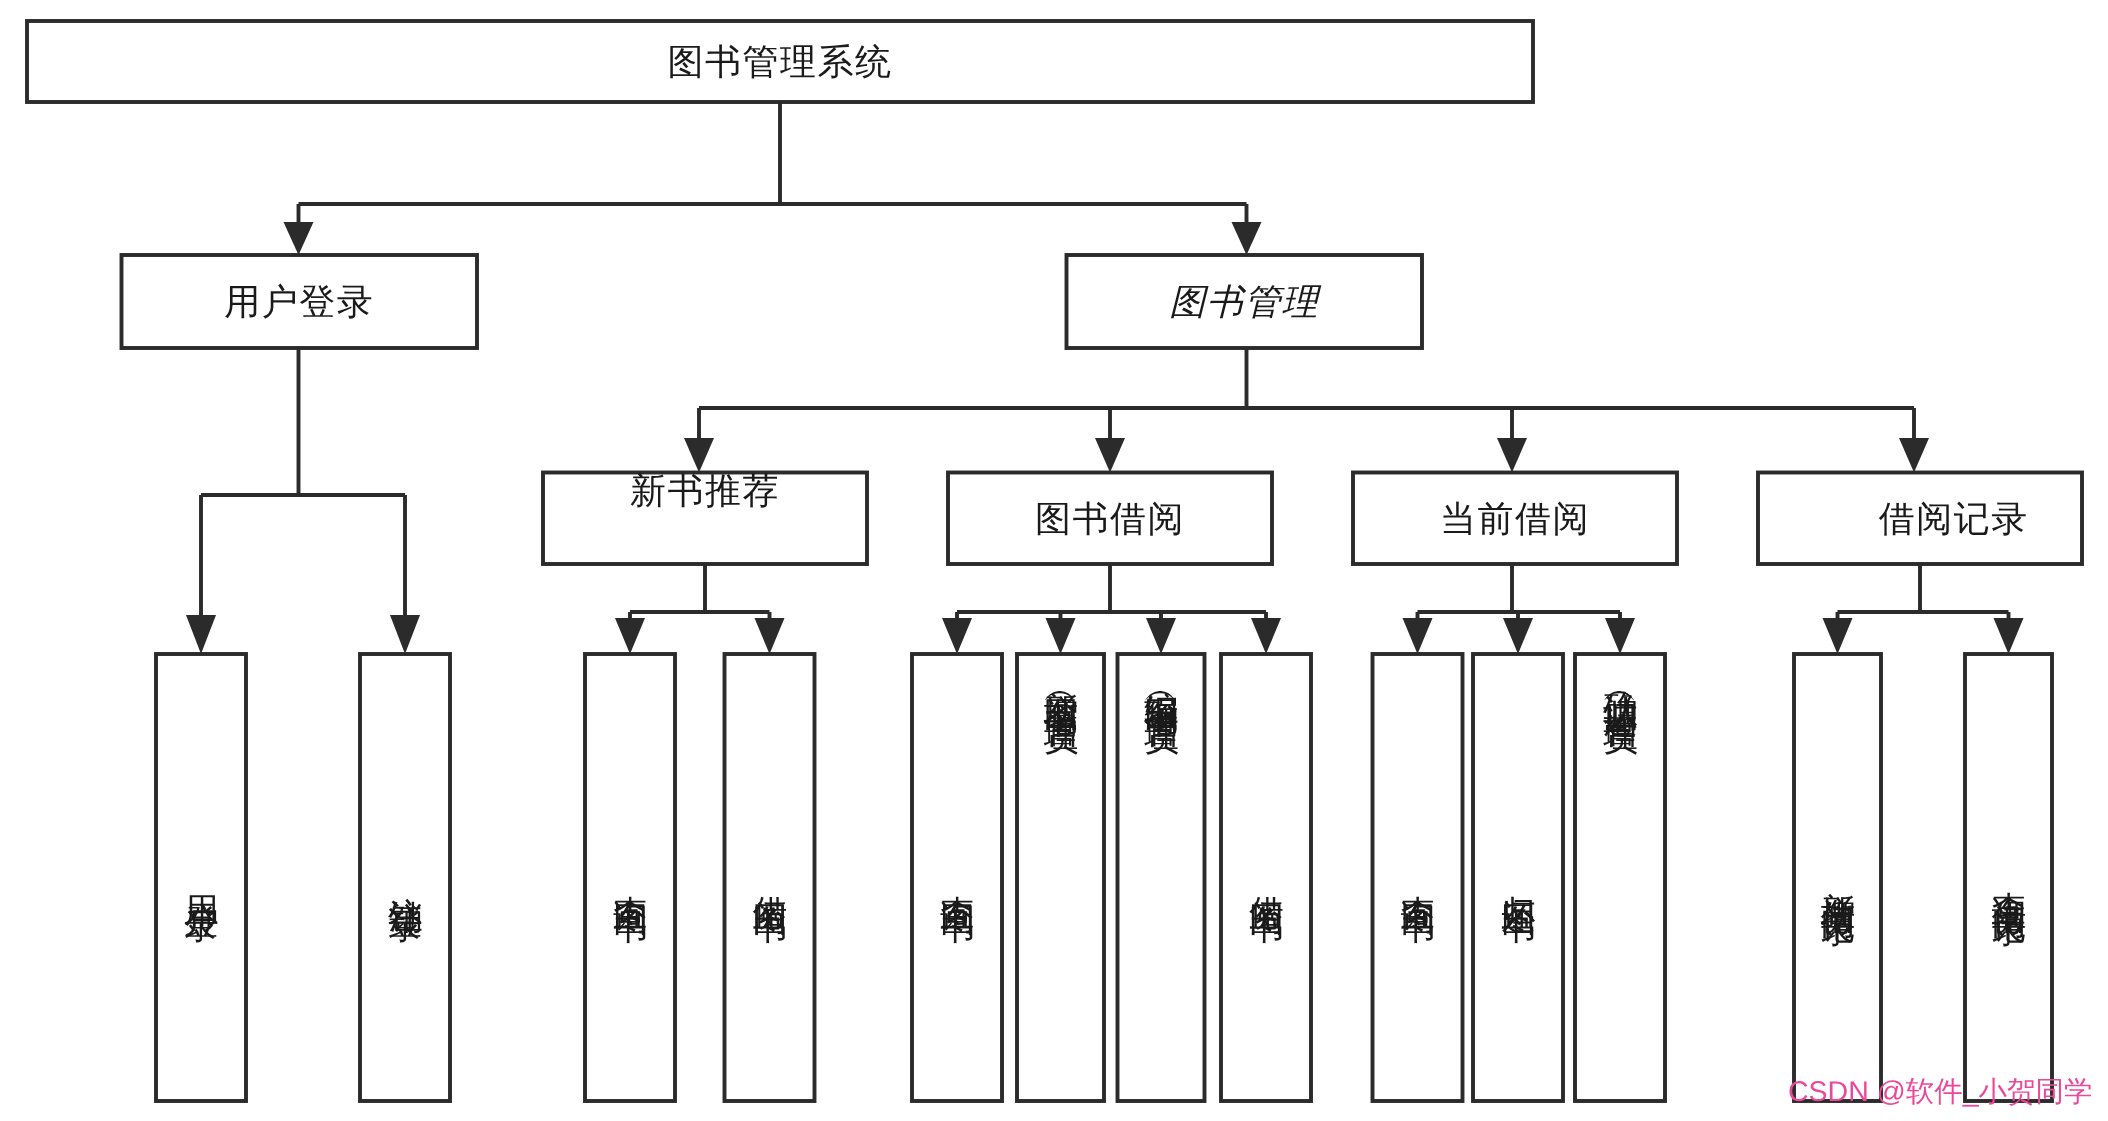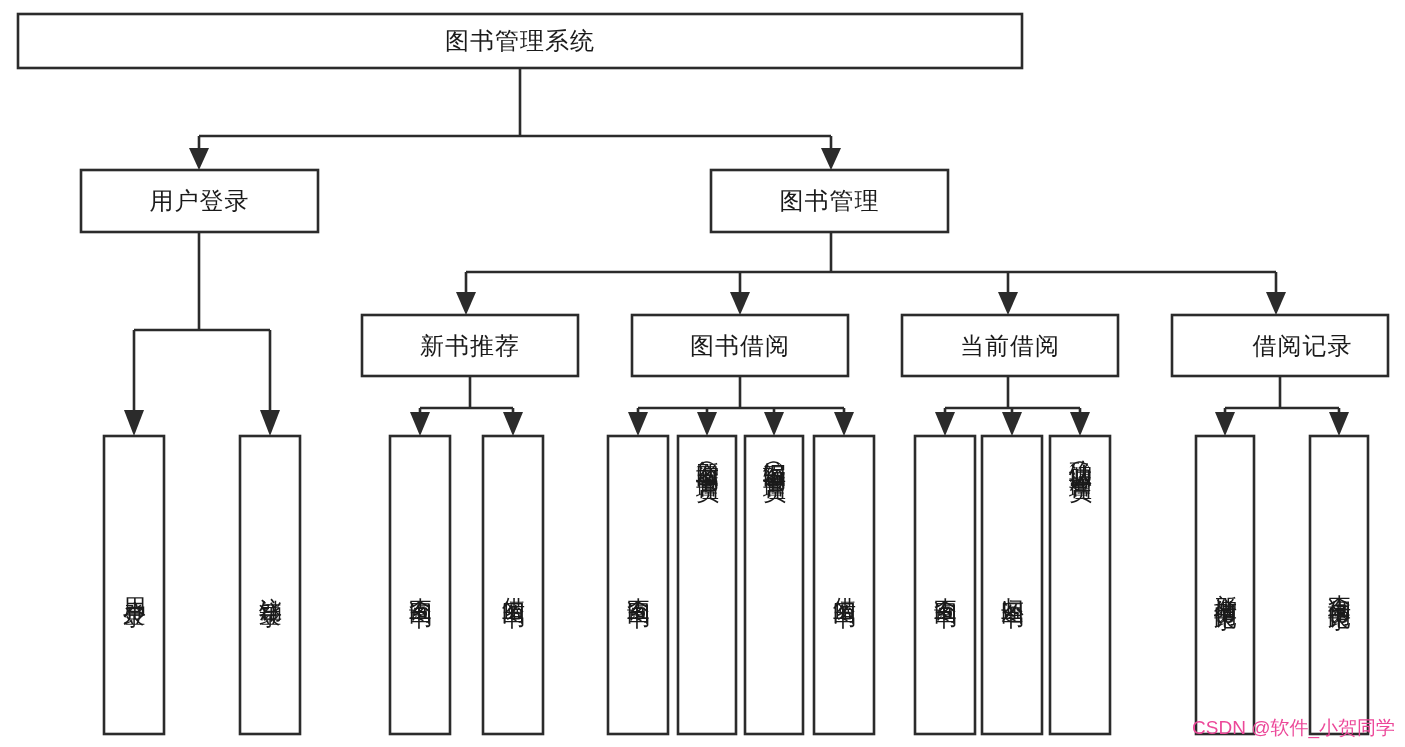--- a/index.html
+++ b/index.html
@@ -196,25 +196,25 @@
   </svg>
 
   <div class="hlabel-wrap" style="left:18px; top:14px; width:1004px; height:54px;">
     <span class="hlabel-text">图书管理系统</span>
   </div>
 
   <div class="hlabel-wrap" style="left:81px; top:170px; width:237px; height:62px;">
     <span class="hlabel-text">用户登录</span>
   </div>
 
-  <div class="hlabel-wrap" style="left:711px; top:170px; width:237px; height:62px;">
+  <div class="hlabel-wrap" style="left:711px; top:170px; width:237px; height:62px;font-style:italic;">
     <span class="hlabel-text">图书管理</span>
   </div>
 
-  <div class="hlabel-wrap" style="left:362px; top:315px; width:216px; height:61px;">
+  <div class="hlabel-wrap" style="left:362px; top:296px; width:216px; height:61px;">
     <span class="hlabel-text">新书推荐</span>
   </div>
 
   <div class="hlabel-wrap" style="left:632px; top:315px; width:216px; height:61px;">
     <span class="hlabel-text">图书借阅</span>
   </div>
 
   <div class="hlabel-wrap" style="left:902px; top:315px; width:216px; height:61px;">
     <span class="hlabel-text">当前借阅</span>
   </div>

